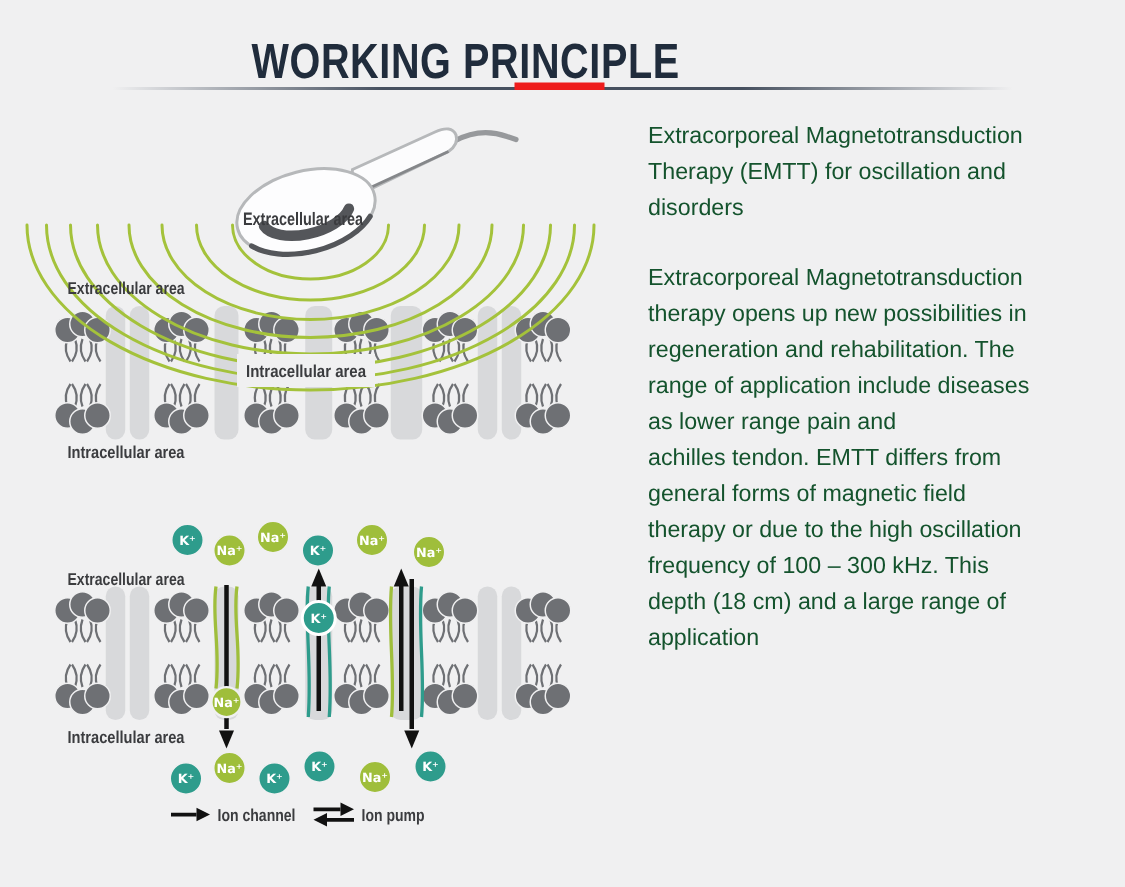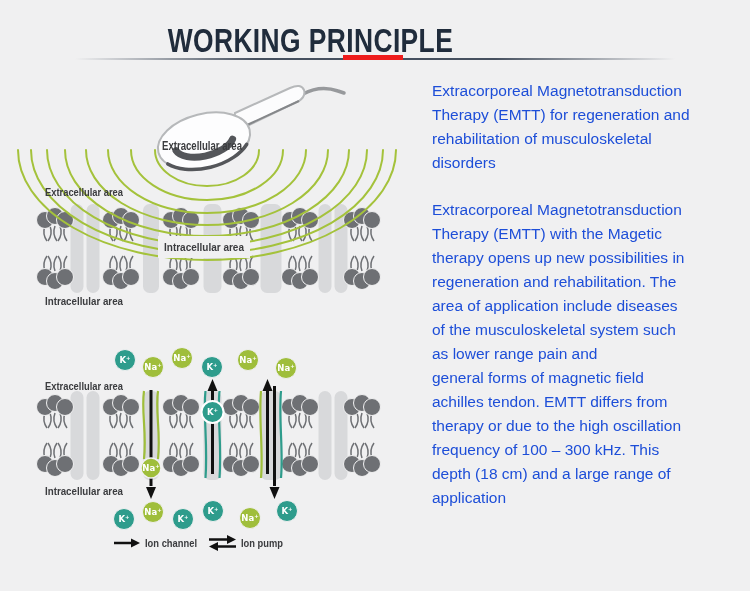--- a/index.html
+++ b/index.html
@@ -10,21 +10,21 @@
   
   .title-wrap{position:absolute;top:22px;left:0;width:620px;text-align:center;}
   .title{display:inline-block;margin:0;font-size:33px;font-weight:700;color:#202c3c;
          letter-spacing:.5px;transform:scaleX(.8);transform-origin:center;white-space:nowrap;}
   .underline{position:absolute;top:58px;left:75px;width:600px;height:1.5px;
              background:linear-gradient(90deg,rgba(70,80,96,0),#46505f 30%,#46505f 70%,rgba(70,80,96,0));}
   .redbar{position:absolute;top:55px;left:343px;width:60px;height:4.5px;background:#ee1c1c;}
 
   
   .copy{position:absolute;left:432px;top:79px;width:302px;}
-  .tl{font-size:15.5px;line-height:24px;color:#1d4ed8;white-space:nowrap;}
+  .tl{font-size:15.5px;line-height:24px;color:#14532d;white-space:nowrap;}
   .para2{margin-top:23px;}
 
   
   .diagram{position:absolute;left:0;top:80px;}
   svg text{font-family:"Liberation Sans",sans-serif;}
   .lab{font-weight:700;font-size:11.5px;fill:#3b3c3f;}
   .dev-lab{font-weight:700;font-size:12px;fill:#3b3c3f;text-anchor:middle;}
   .ion-t{font-weight:700;font-size:8.5px;fill:#ffffff;text-anchor:middle;
          font-family:"DejaVu Sans","Liberation Sans",sans-serif;}
 </style>
@@ -35,34 +35,31 @@
 
   <div class="title-wrap">
     <h1 class="title">WORKING PRINCIPLE</h1>
   </div>
   <div class="underline"></div>
   <div class="redbar"></div>
 
   <div class="copy">
     <div class="para">
         <div class="tl">Extracorporeal Magnetotransduction</div>
-        <div class="tl">Therapy (EMTT) for regeneration and</div>
-        <div class="tl">rehabilitation of musculoskeletal</div>
+        <div class="tl">Therapy (EMTT) for oscillation and</div>
         <div class="tl">disorders</div>
       </div>
     <div class="para para2">
         <div class="tl">Extracorporeal Magnetotransduction</div>
-        <div class="tl">Therapy (EMTT) with the Magetic</div>
         <div class="tl">therapy opens up new possibilities in</div>
         <div class="tl">regeneration and rehabilitation. The</div>
-        <div class="tl">area of application include diseases</div>
-        <div class="tl">of the musculoskeletal system such</div>
+        <div class="tl">range of application include diseases</div>
         <div class="tl">as lower range pain and</div>
+        <div class="tl">achilles tendon. EMTT differs from</div>
         <div class="tl">general forms of magnetic field</div>
-        <div class="tl">achilles tendon. EMTT differs from</div>
         <div class="tl">therapy or due to the high oscillation</div>
         <div class="tl">frequency of 100 – 300 kHz. This</div>
         <div class="tl">depth (18 cm) and a large range of</div>
         <div class="tl">application</div>
       </div>
   </div>
 
   <svg class="diagram" width="430" height="511" viewBox="0 80 430 511">
 
     <g id="membrane1">

